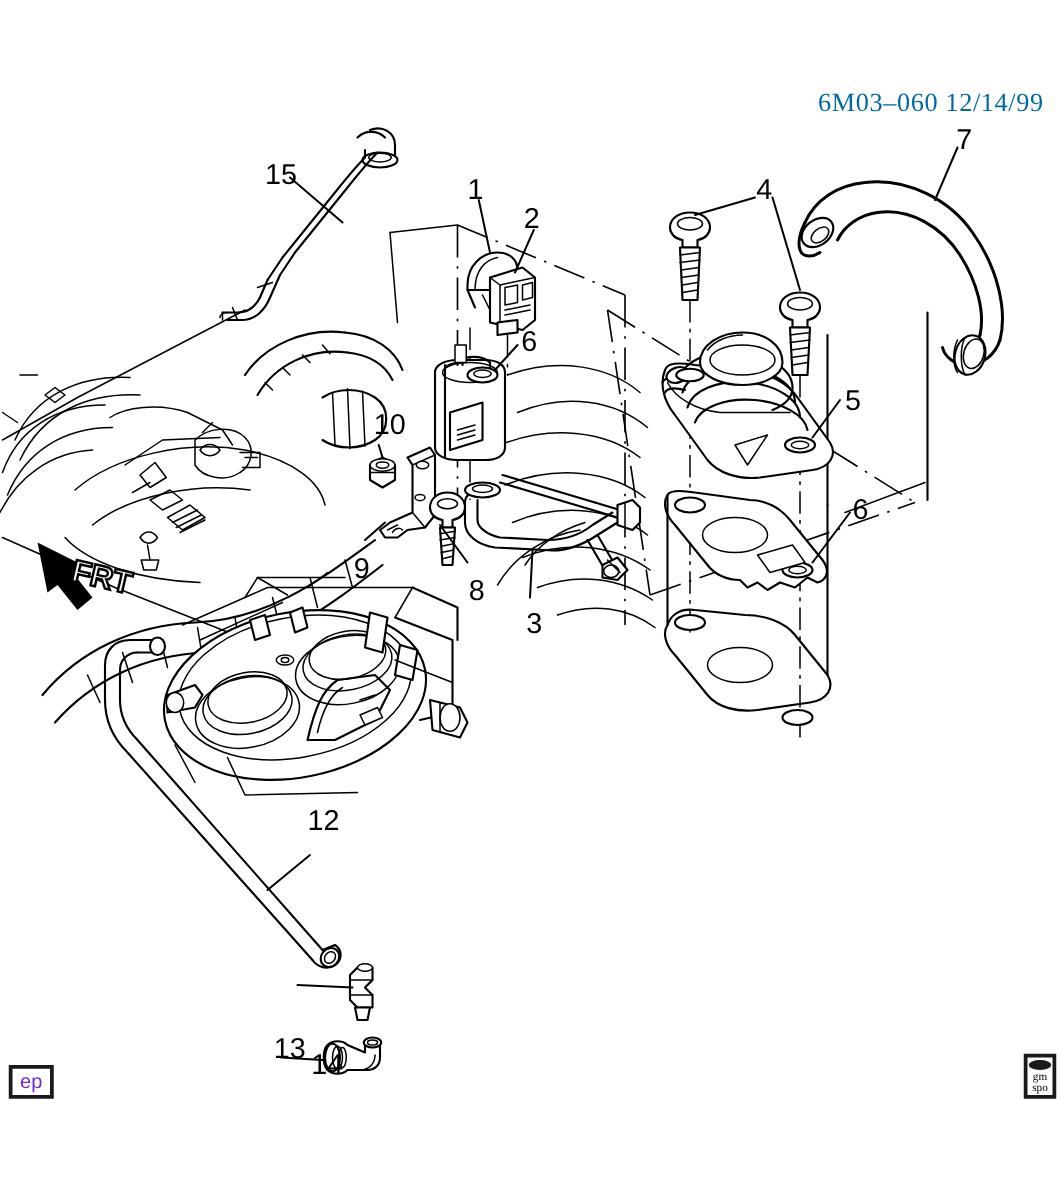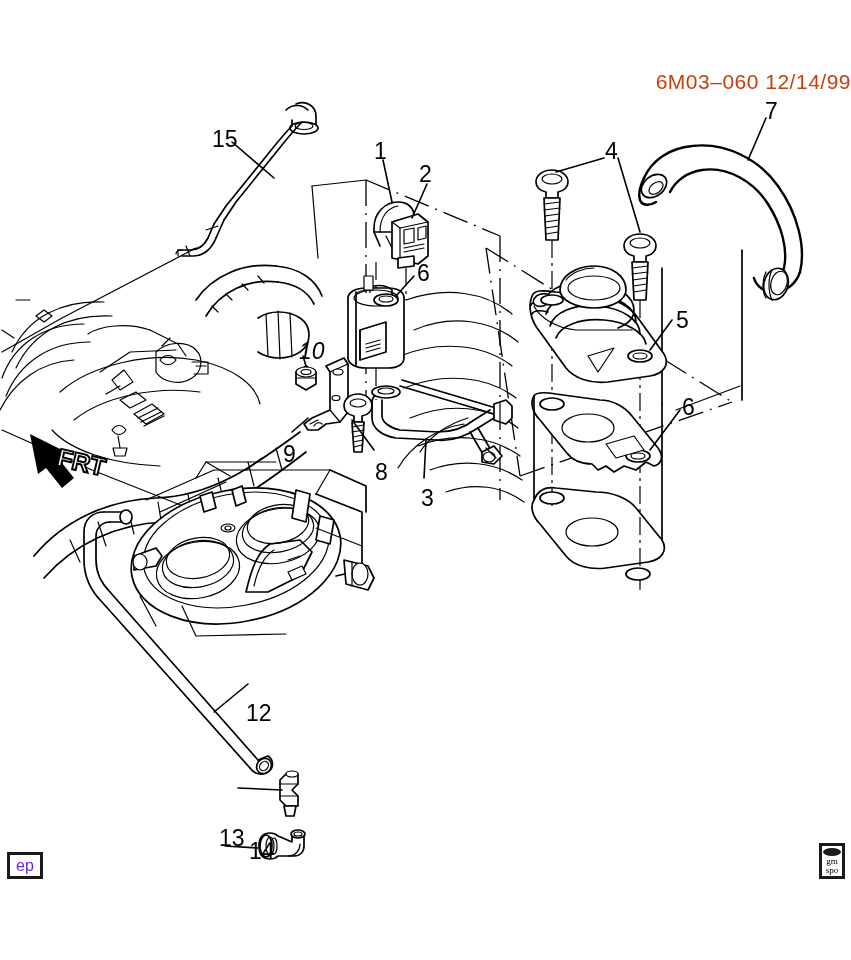--- a/index.html
+++ b/index.html
@@ -22,26 +22,26 @@
     position: absolute;
     left: 0;
     top: 0;
     width: 851px;
     height: 960px;
   }
   
   .hdr-code {
     position: absolute;
     top: 70px;
-    right: 0;
+    right: 16px;
     font-size: 21px;
     letter-spacing: 0.5px;
-    color: #c2410c;
+    color: #0369a1;
     white-space: nowrap;
-    font-family: Liberation Sans, sans-serif;
+    font-family: Liberation Serif, serif;
   }
   .ep-box {
     position: absolute;
     left: 7px;
     top: 852px;
     width: 36px;
     height: 27px;
     border: 3px solid #1a1a1a;
     background: #fff;
     box-sizing: border-box;
@@ -504,23 +504,23 @@
   <div id="callout-layer">
       <div class="callout" style="left: 374px; top: 140px;">1</div>
       <div class="callout" style="left: 419px; top: 163px;">2</div>
       <div class="callout" style="left: 421px; top: 487px;">3</div>
       <div class="callout" style="left: 605px; top: 140px;">4</div>
       <div class="callout" style="left: 676px; top: 309px;">5</div>
       <div class="callout" style="left: 682px; top: 396px;">6</div>
       <div class="callout" style="left: 765px; top: 100px;">7</div>
       <div class="callout" style="left: 375px; top: 461px;">8</div>
       <div class="callout" style="left: 283px; top: 443px;">9</div>
-      <div class="callout" style="left: 299px; top: 340px; font-style: italic;">10</div>
+      <div class="callout" style="left: 299px; top: 328px;">10</div>
       <div class="callout" style="left: 417px; top: 262px;">6</div>
-      <div class="callout" style="left: 246px; top: 702px;">12</div>
+      <div class="callout" style="left: 246px; top: 645px;">12</div>
       <div class="callout" style="left: 219px; top: 781px; margin-top: 46px;">13</div>
       <div class="callout" style="left: 205px; top: 840px; margin-left: 44px;">14</div>
       <div class="callout" style="left: 212px; top: 128px;">15</div>
     </div>
 
   <div class="ep-box">ep</div>
 
   <div class="gm-logo">
     <div class="oval"></div>
     <div class="l1">gm</div>

